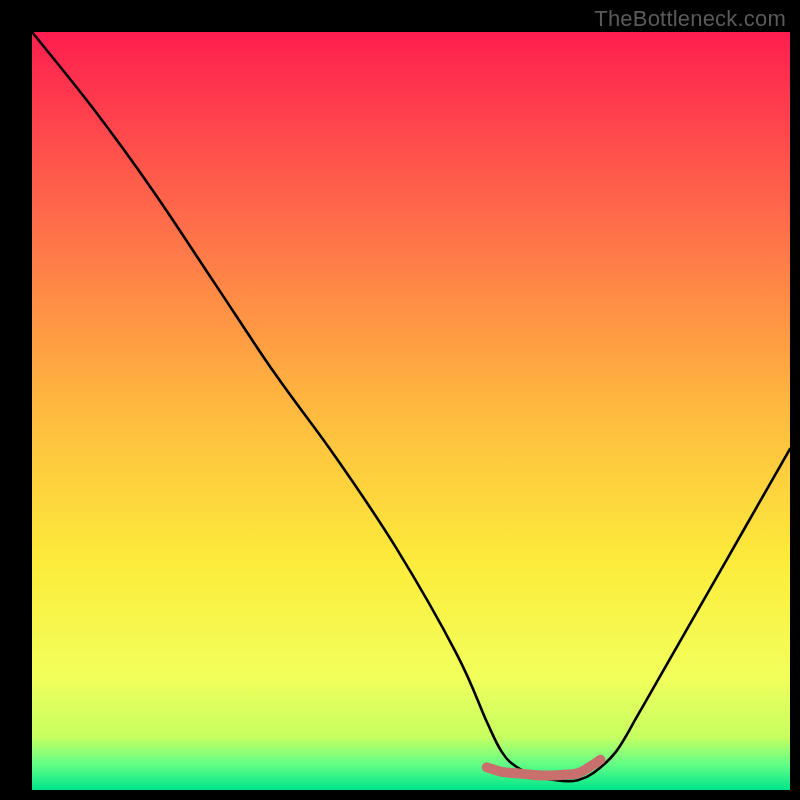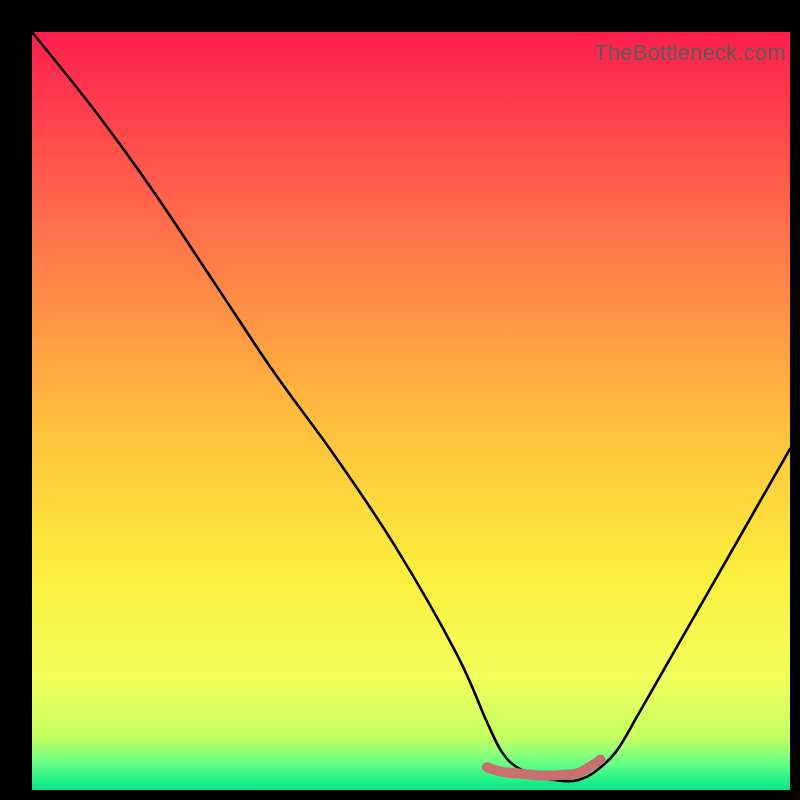--- a/index.html
+++ b/index.html
@@ -18,21 +18,20 @@
   }
   .attribution {
     position: absolute;
     top: 6px;
     right: 14px;
     color: #5a5a5a;
     font-size: 22px;
     font-weight: 400;
     letter-spacing: 0.2px;
     z-index: 10;
-    margin-top: 34px;
   }
   svg.plot {
     position: absolute;
     left: 0;
     top: 0;
     width: 800px;
     height: 800px;
   }
 </style>
 </head>

